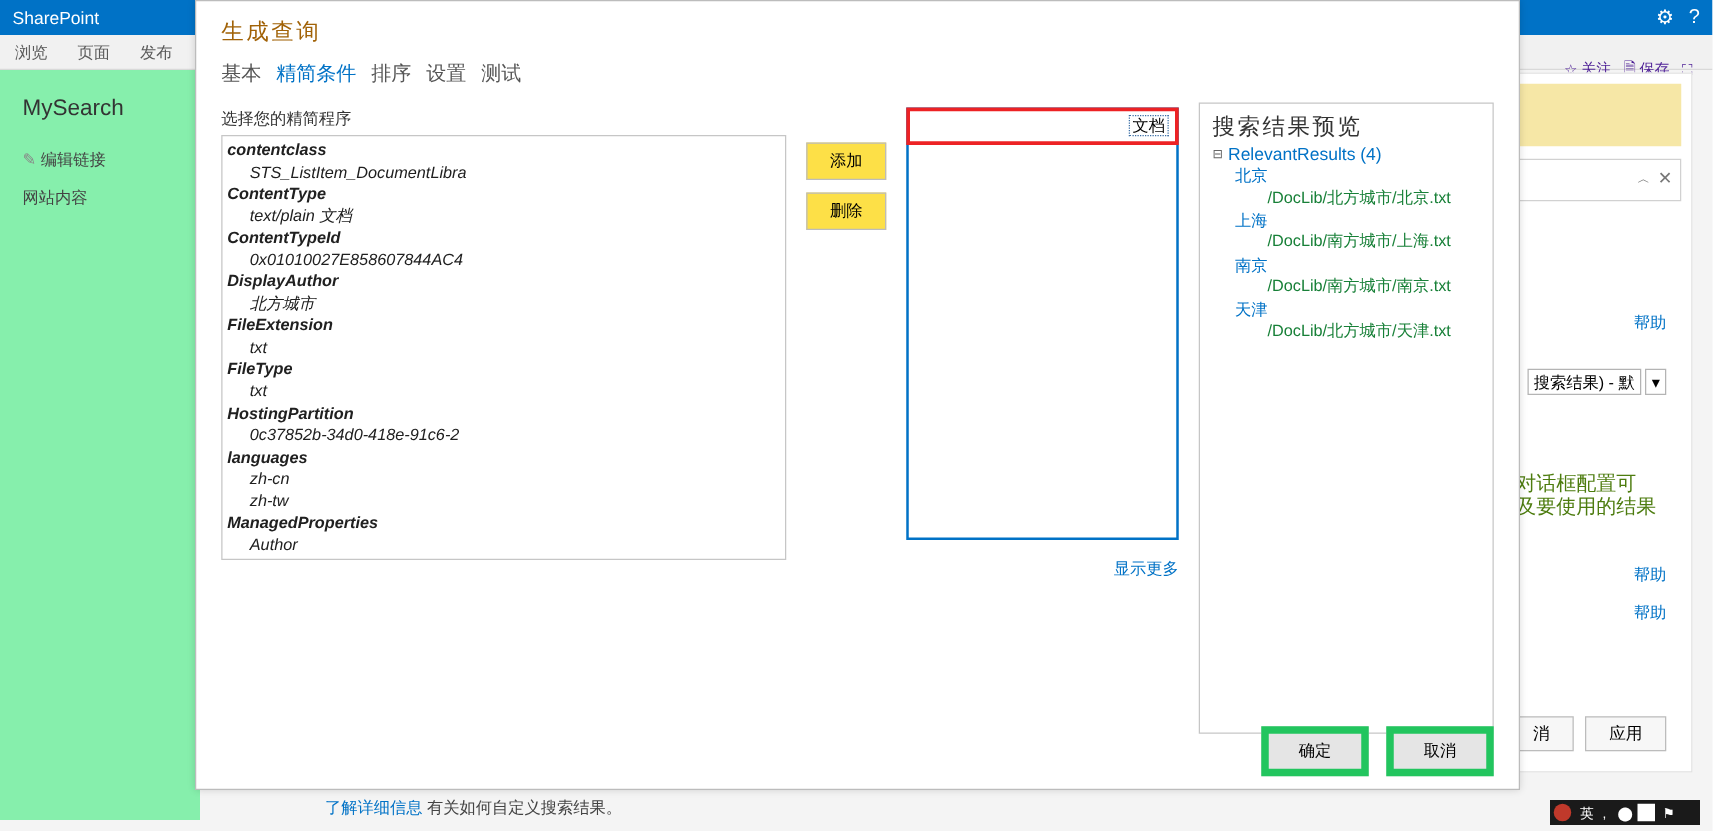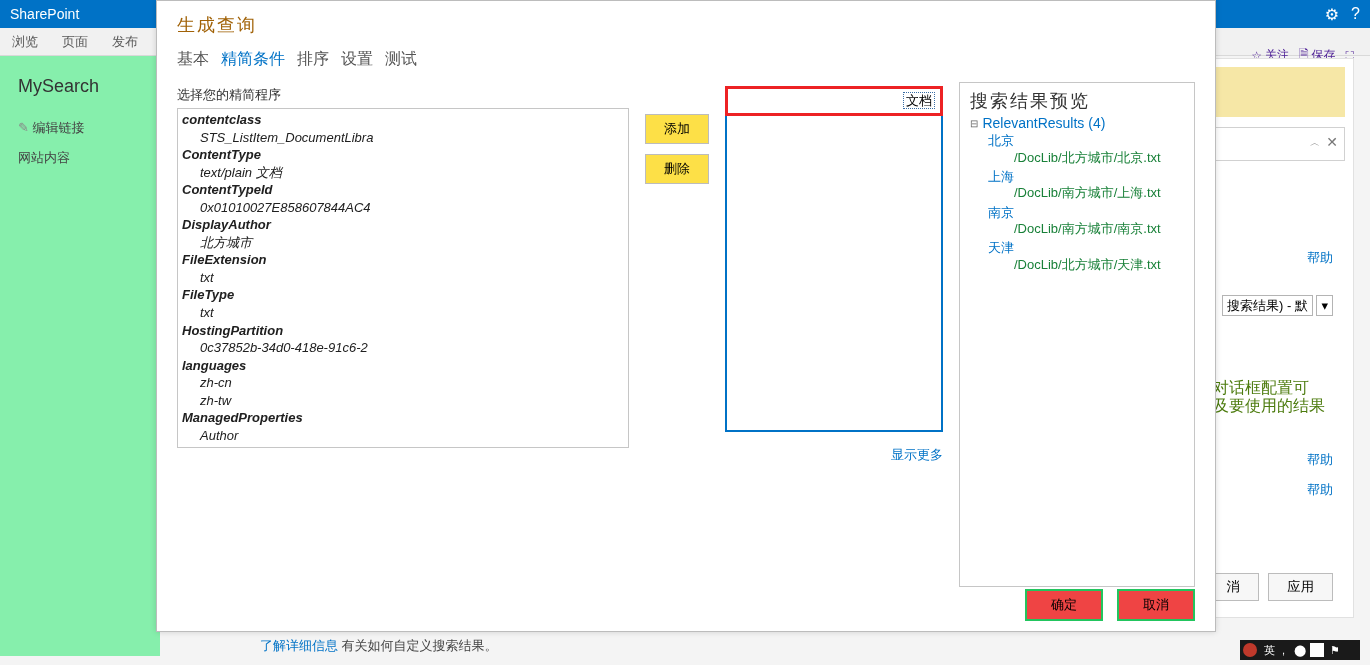--- a/index.html
+++ b/index.html
@@ -65,21 +65,21 @@
 
   .col-right { border:1px solid #c6c6c6; width:405px; height:505px; padding:4px 10px;}
   .col-right .preview-title { font-size:18px; letter-spacing:2px; color:#333; padding:2px 0 2px 0; }
   .rr { color:#0072c6; font-size:14px; display:flex; align-items:center; gap:4px;}
   .rr::before { content:"⊟"; font-size:10px; color:#666; }
   .city { color:#0072c6; padding-left:18px; font-size:13px; line-height:1.2; margin-top:2px;}
   .path { color:#188038; padding-left:44px; font-size:13px; line-height:1.4;}
   .path .dots { color:#188038; border-bottom:1px dotted #188038; letter-spacing:4px; padding-right:0;}
 
   .modal-foot { position:absolute; bottom:10px; right:20px; display:flex; gap:14px;}
-  .modal-foot button { border:2px solid #22c55e; background:#ef4444; padding:5px 24px; font-size:13px;}
+  .modal-foot button { border:6px solid #22c55e; background:#e5e5e5; padding:5px 24px; font-size:13px;}
 
   .ime-bar { position:absolute; bottom:2px; right:10px; }
 </style>
 </head>
 <body>
 
 <div class="sp-top">
   <span class="brand">SharePoint</span>
   <span class="top-right">
     <span class="top-icon">⚙</span>

